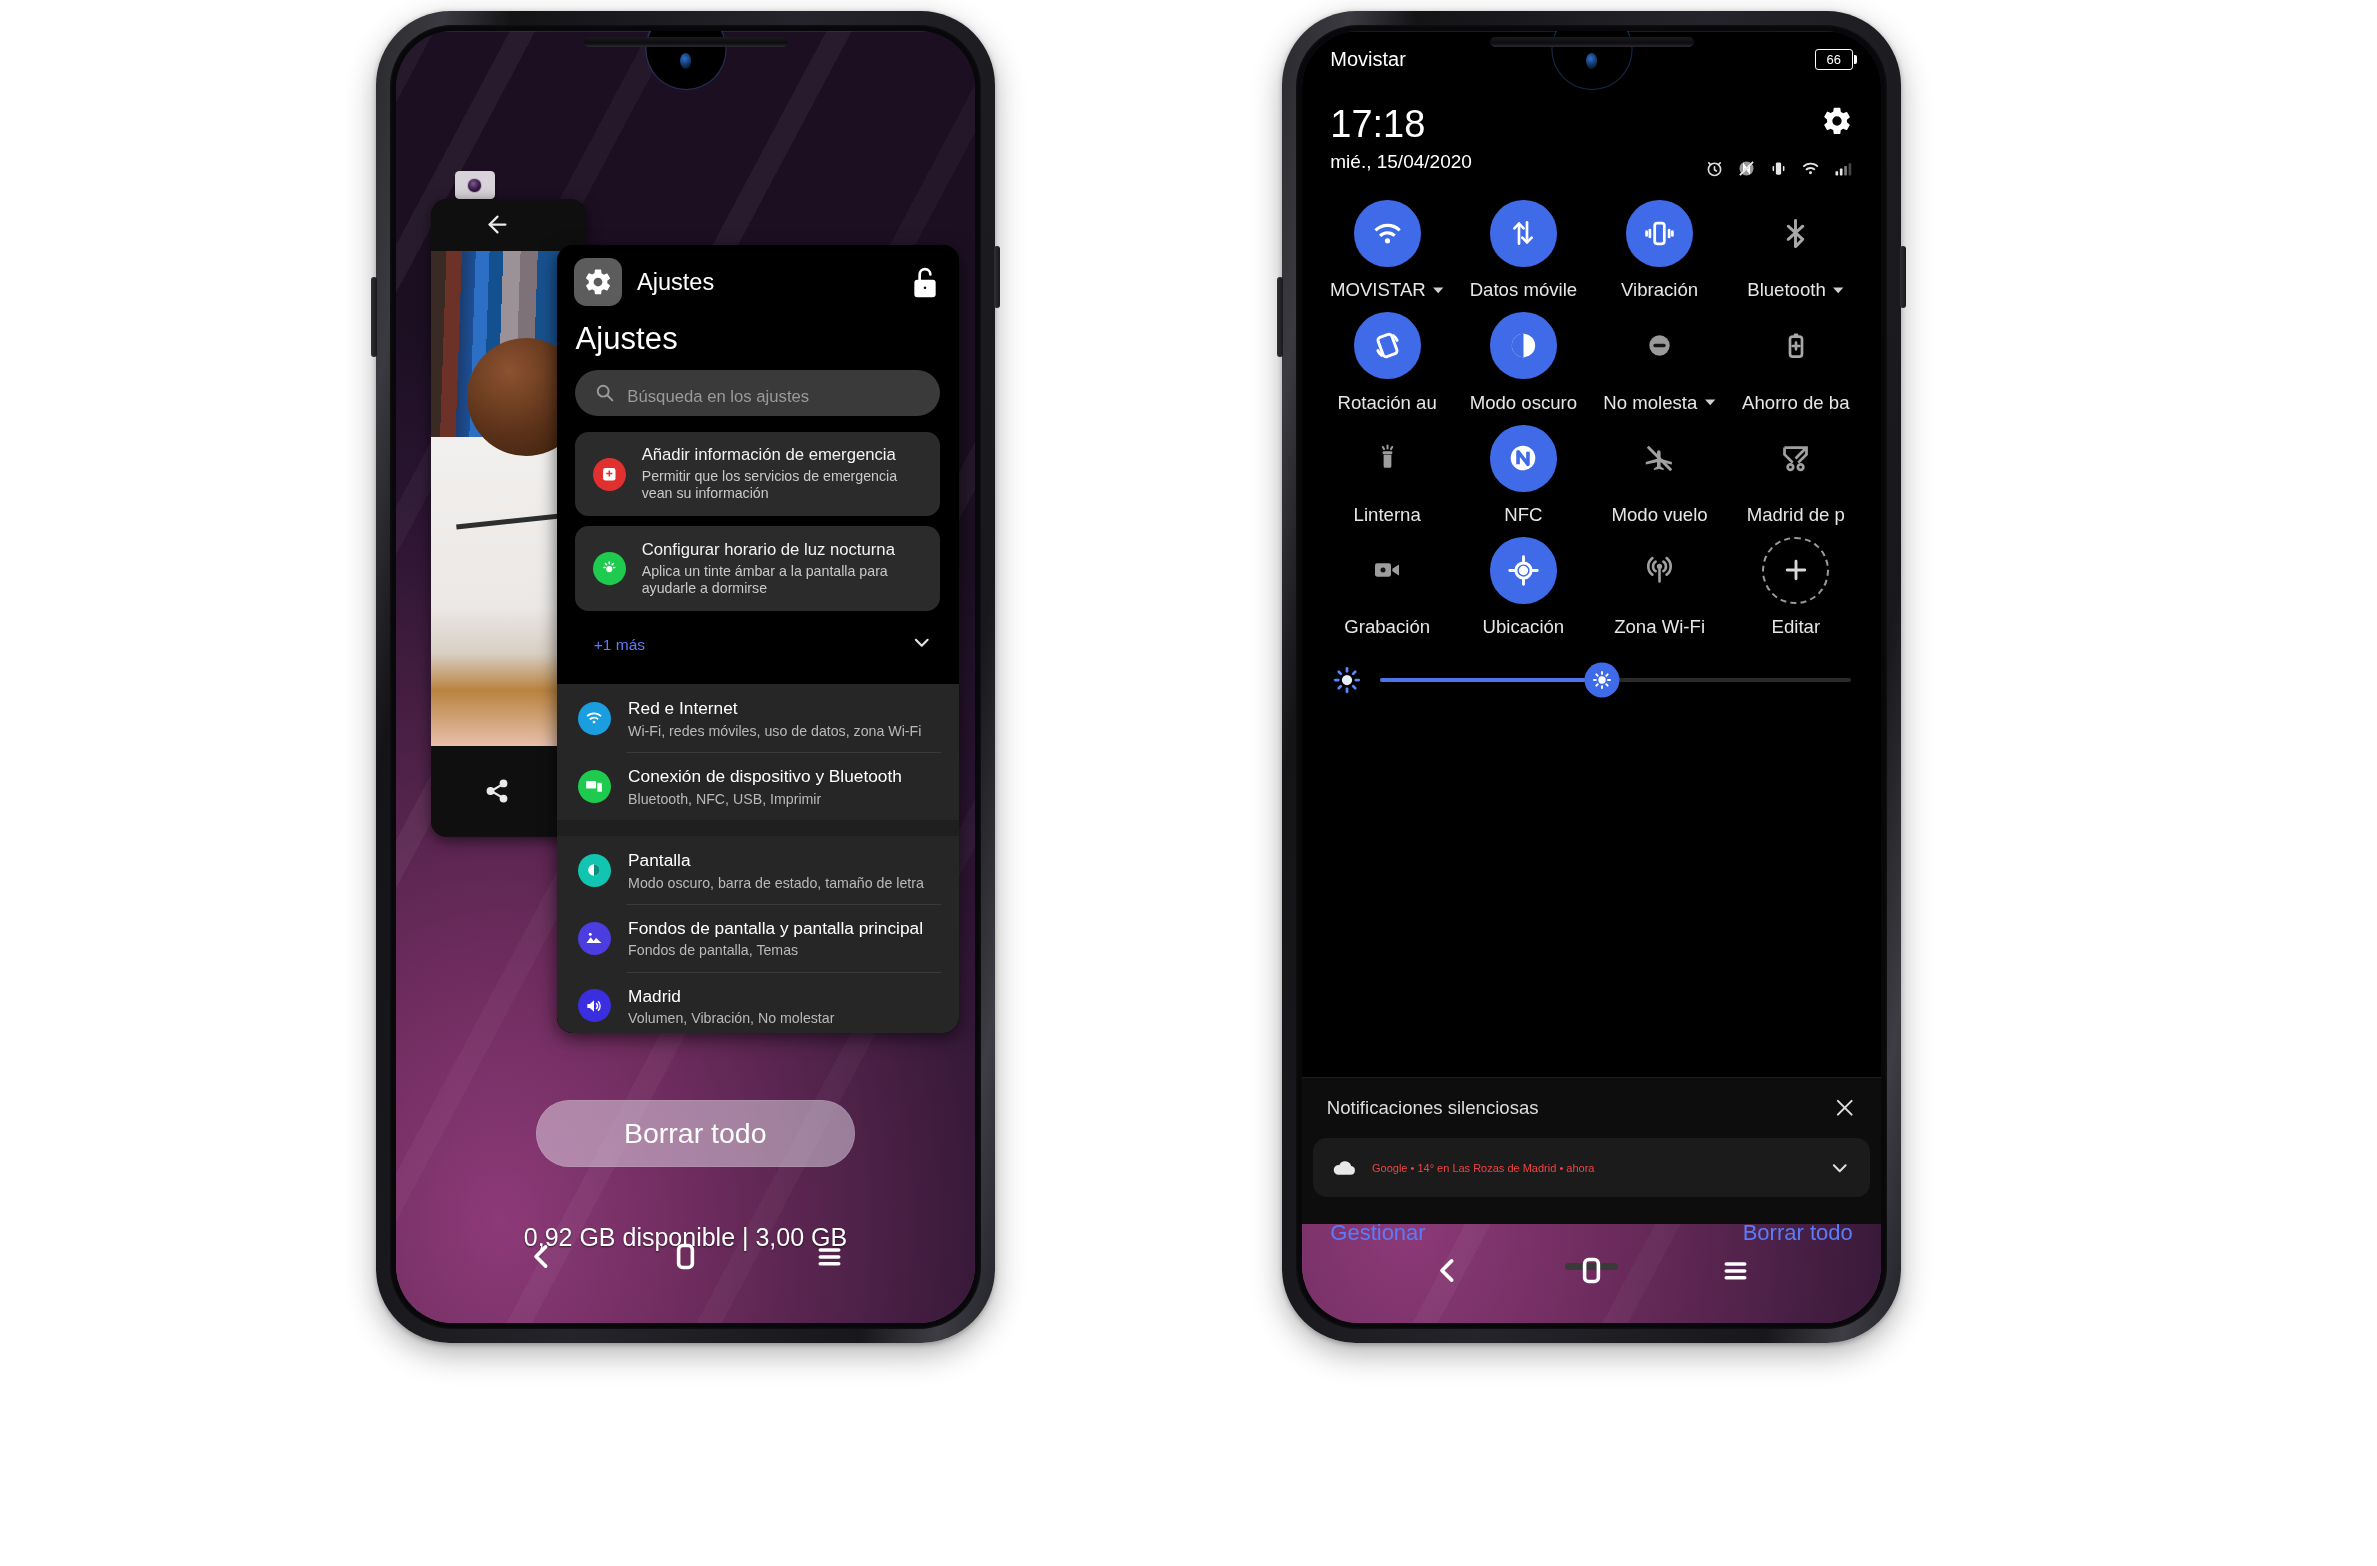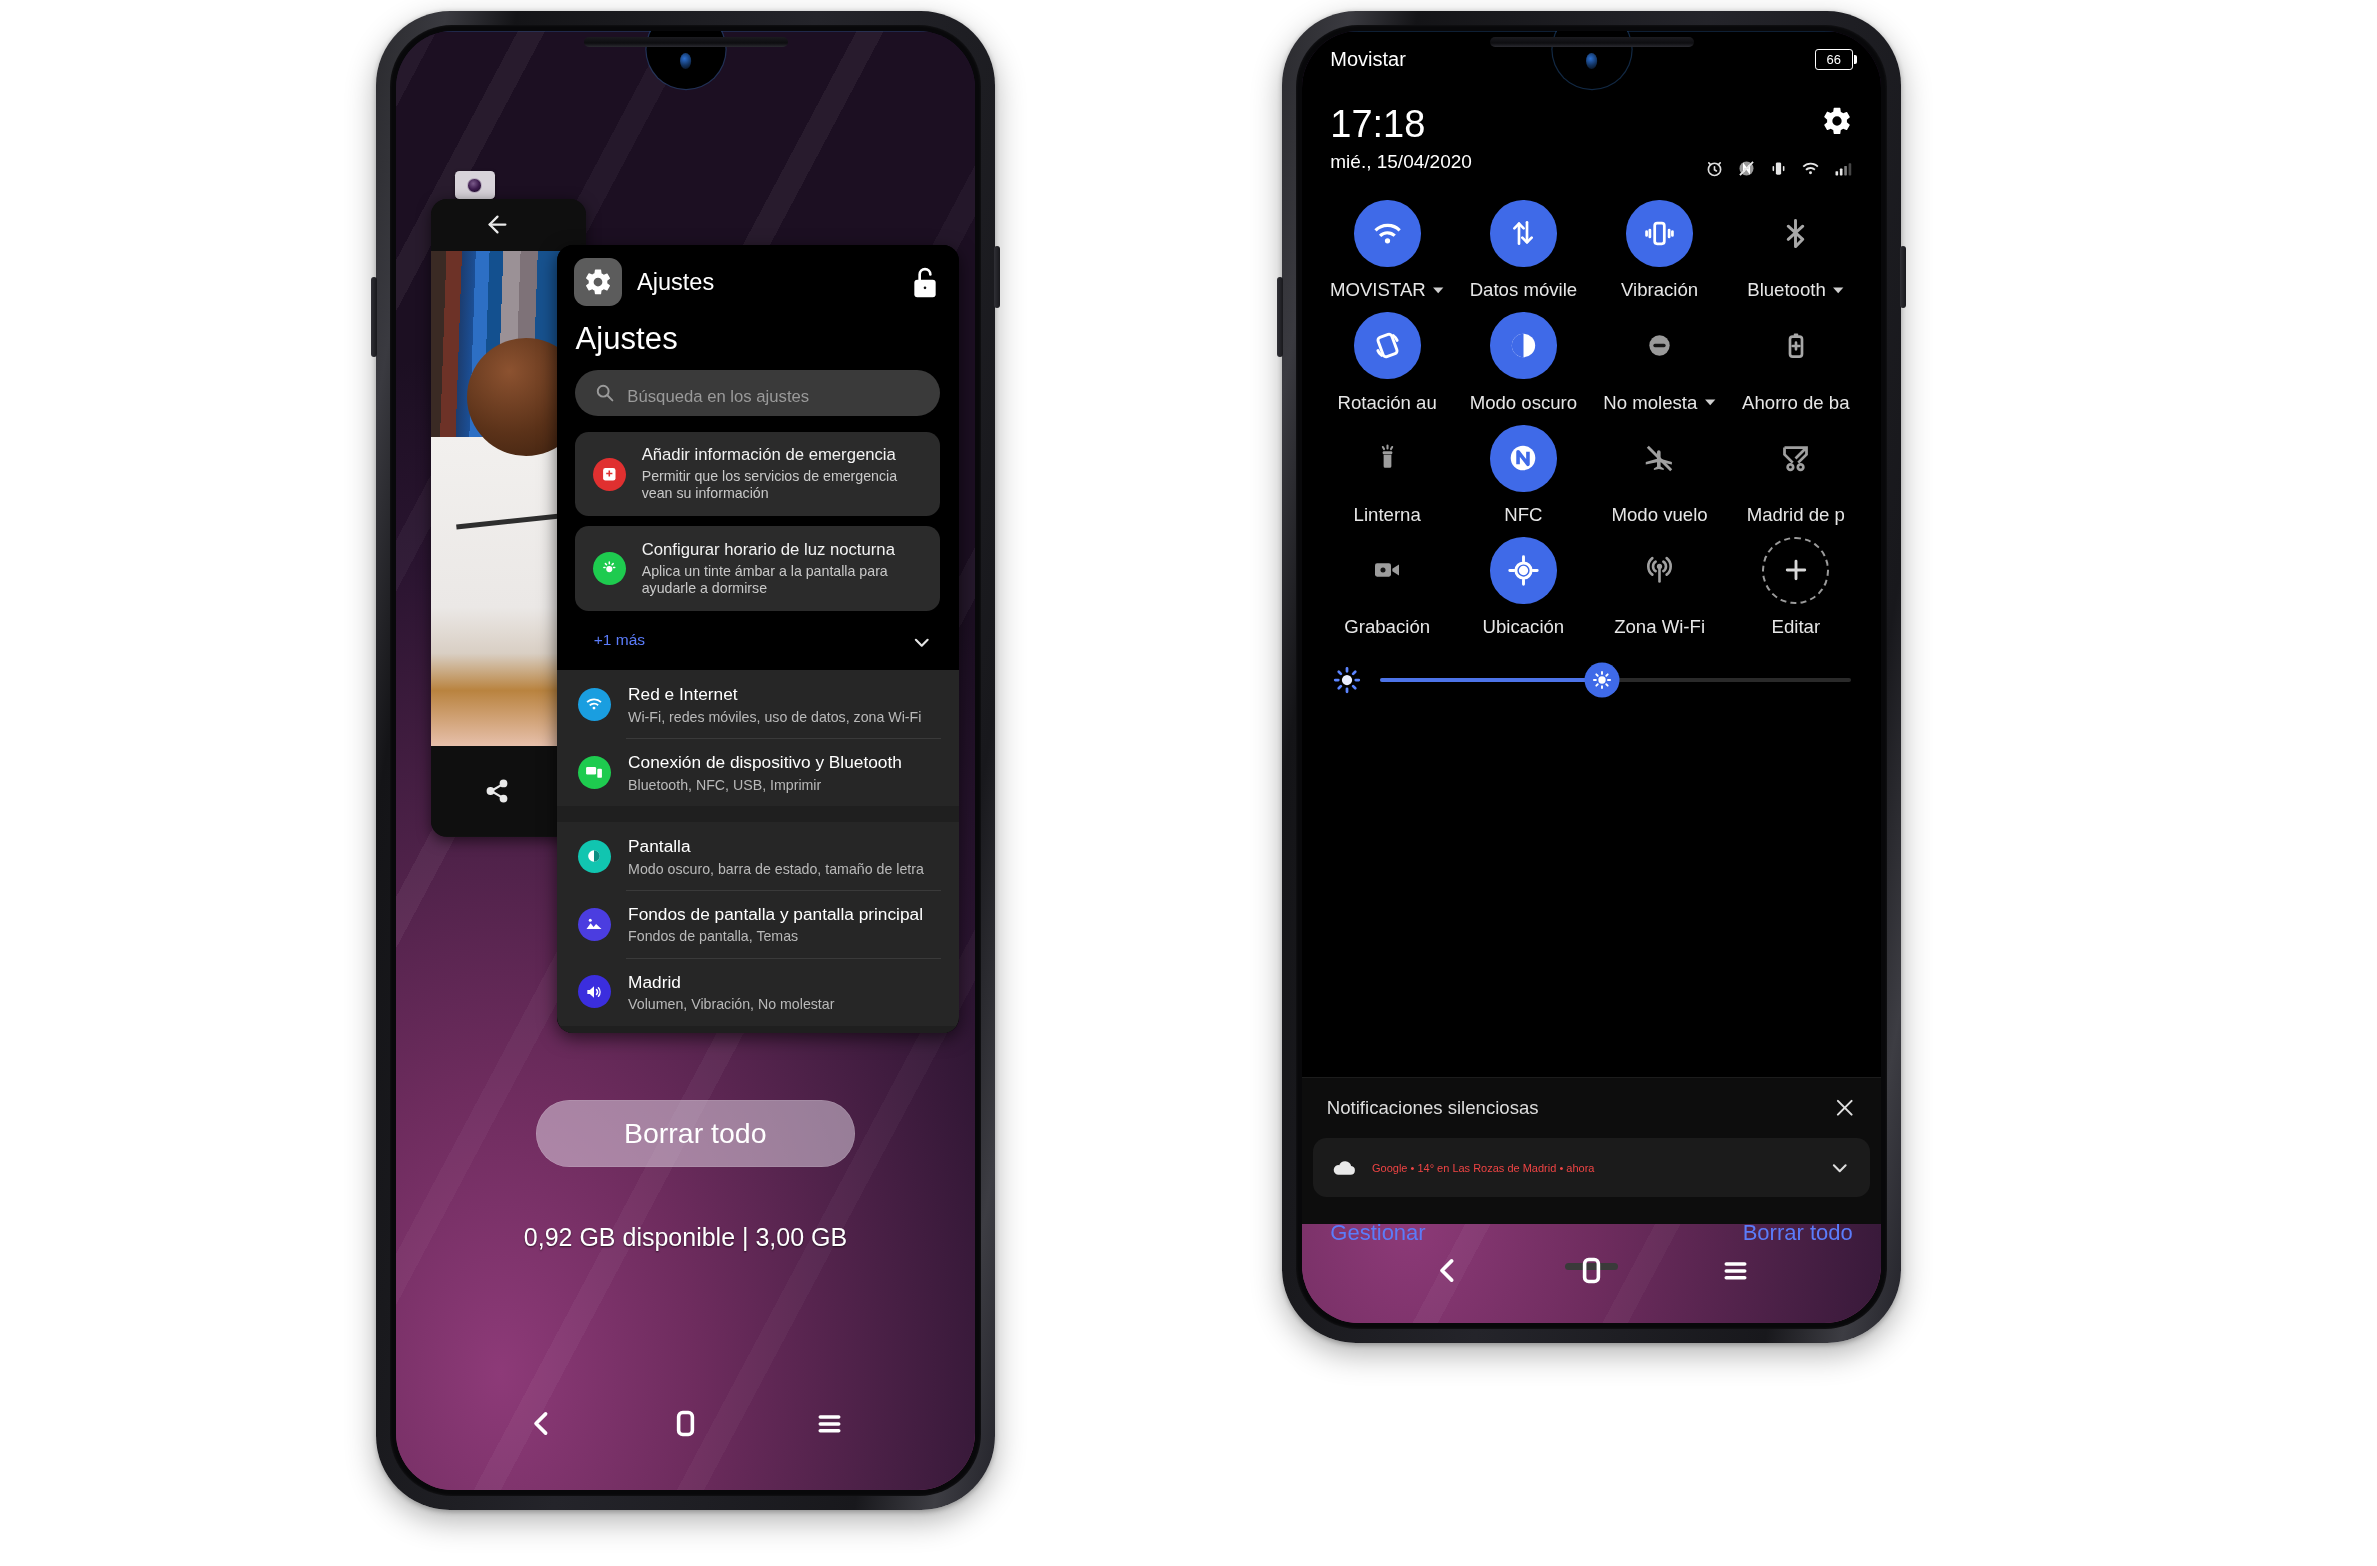--- a/index.html
+++ b/index.html
@@ -134,22 +134,22 @@
 
   .sug {
     margin: 0 18.6px 10px; border-radius: 13.6px; background: #2b2b2b;
     display:flex; align-items:center; gap: 16px; padding: 13.6px 17.3px;
   }
   .sug-ic { width:33px;height:33px;border-radius:50%; flex:0 0 auto; display:flex;align-items:center;justify-content:center; }
   .sug-t { color:#f2f2f2; font-size: 16.7px; line-height:1.18; }
   .sug-s { color:#c9c9c9; font-size: 14.2px; line-height:1.22; margin-top:3.1px; }
 
   .more-row {
-    display:flex; align-items:flex-start; justify-content:space-between;
-    padding: 10px 25px 16px 37px;
+    display:flex; align-items:flex-end; justify-content:space-between;
+    padding: 10px 25px 30px 37px;
   }
   .more-row .lbl { color:#5b7cfa; font-size: 15.5px; }
 
   .set-list { background: #262626; }
   .srow { display:flex; align-items:center; gap: 17.3px; padding: 13.6px 21px; position:relative; }
   .srow + .srow::before {
     content:""; position:absolute; left: 69px; right: 17.3px; top:0; height:0.6px; background:#3a3a3a;
   }
   .srow-ic { width:33px;height:33px;border-radius:50%;flex:0 0 auto;display:flex;align-items:center;justify-content:center; }
   .srow-t { color:#fff; font-size: 17.3px; }
@@ -234,21 +234,21 @@
   .notif-actions a { color:#5b7cfa; font-size: 22px; text-decoration:none; }
   .handle { width: 53px; height: 7.4px; border-radius: 4.3px; background:#3a3a3a; margin: 3.7px auto 11px; }
 
   svg { display:block; }
 </style>
 </head>
 <body>
 
 <div class="stage">
 
-  <div class="phone" style="left:376px; top:11px; width:619px; height:1499px;">
+  <div class="phone" style="left:376px; top:11px; width:619px; height:1332px;">
     <div class="btn-side" style="left:-5px; top:266px; width:6.2px; height:80px;"></div>
     <div class="btn-side" style="right:-5px; top:235px; width:6.2px; height:62px;"></div>
 
     <div class="inner-bezel">
       <div class="screen">
         <div class="earpiece"></div>
         <div class="wall"></div>
         <div class="topcurve"></div>
         <div class="notch">
           <div class="drop"></div>

